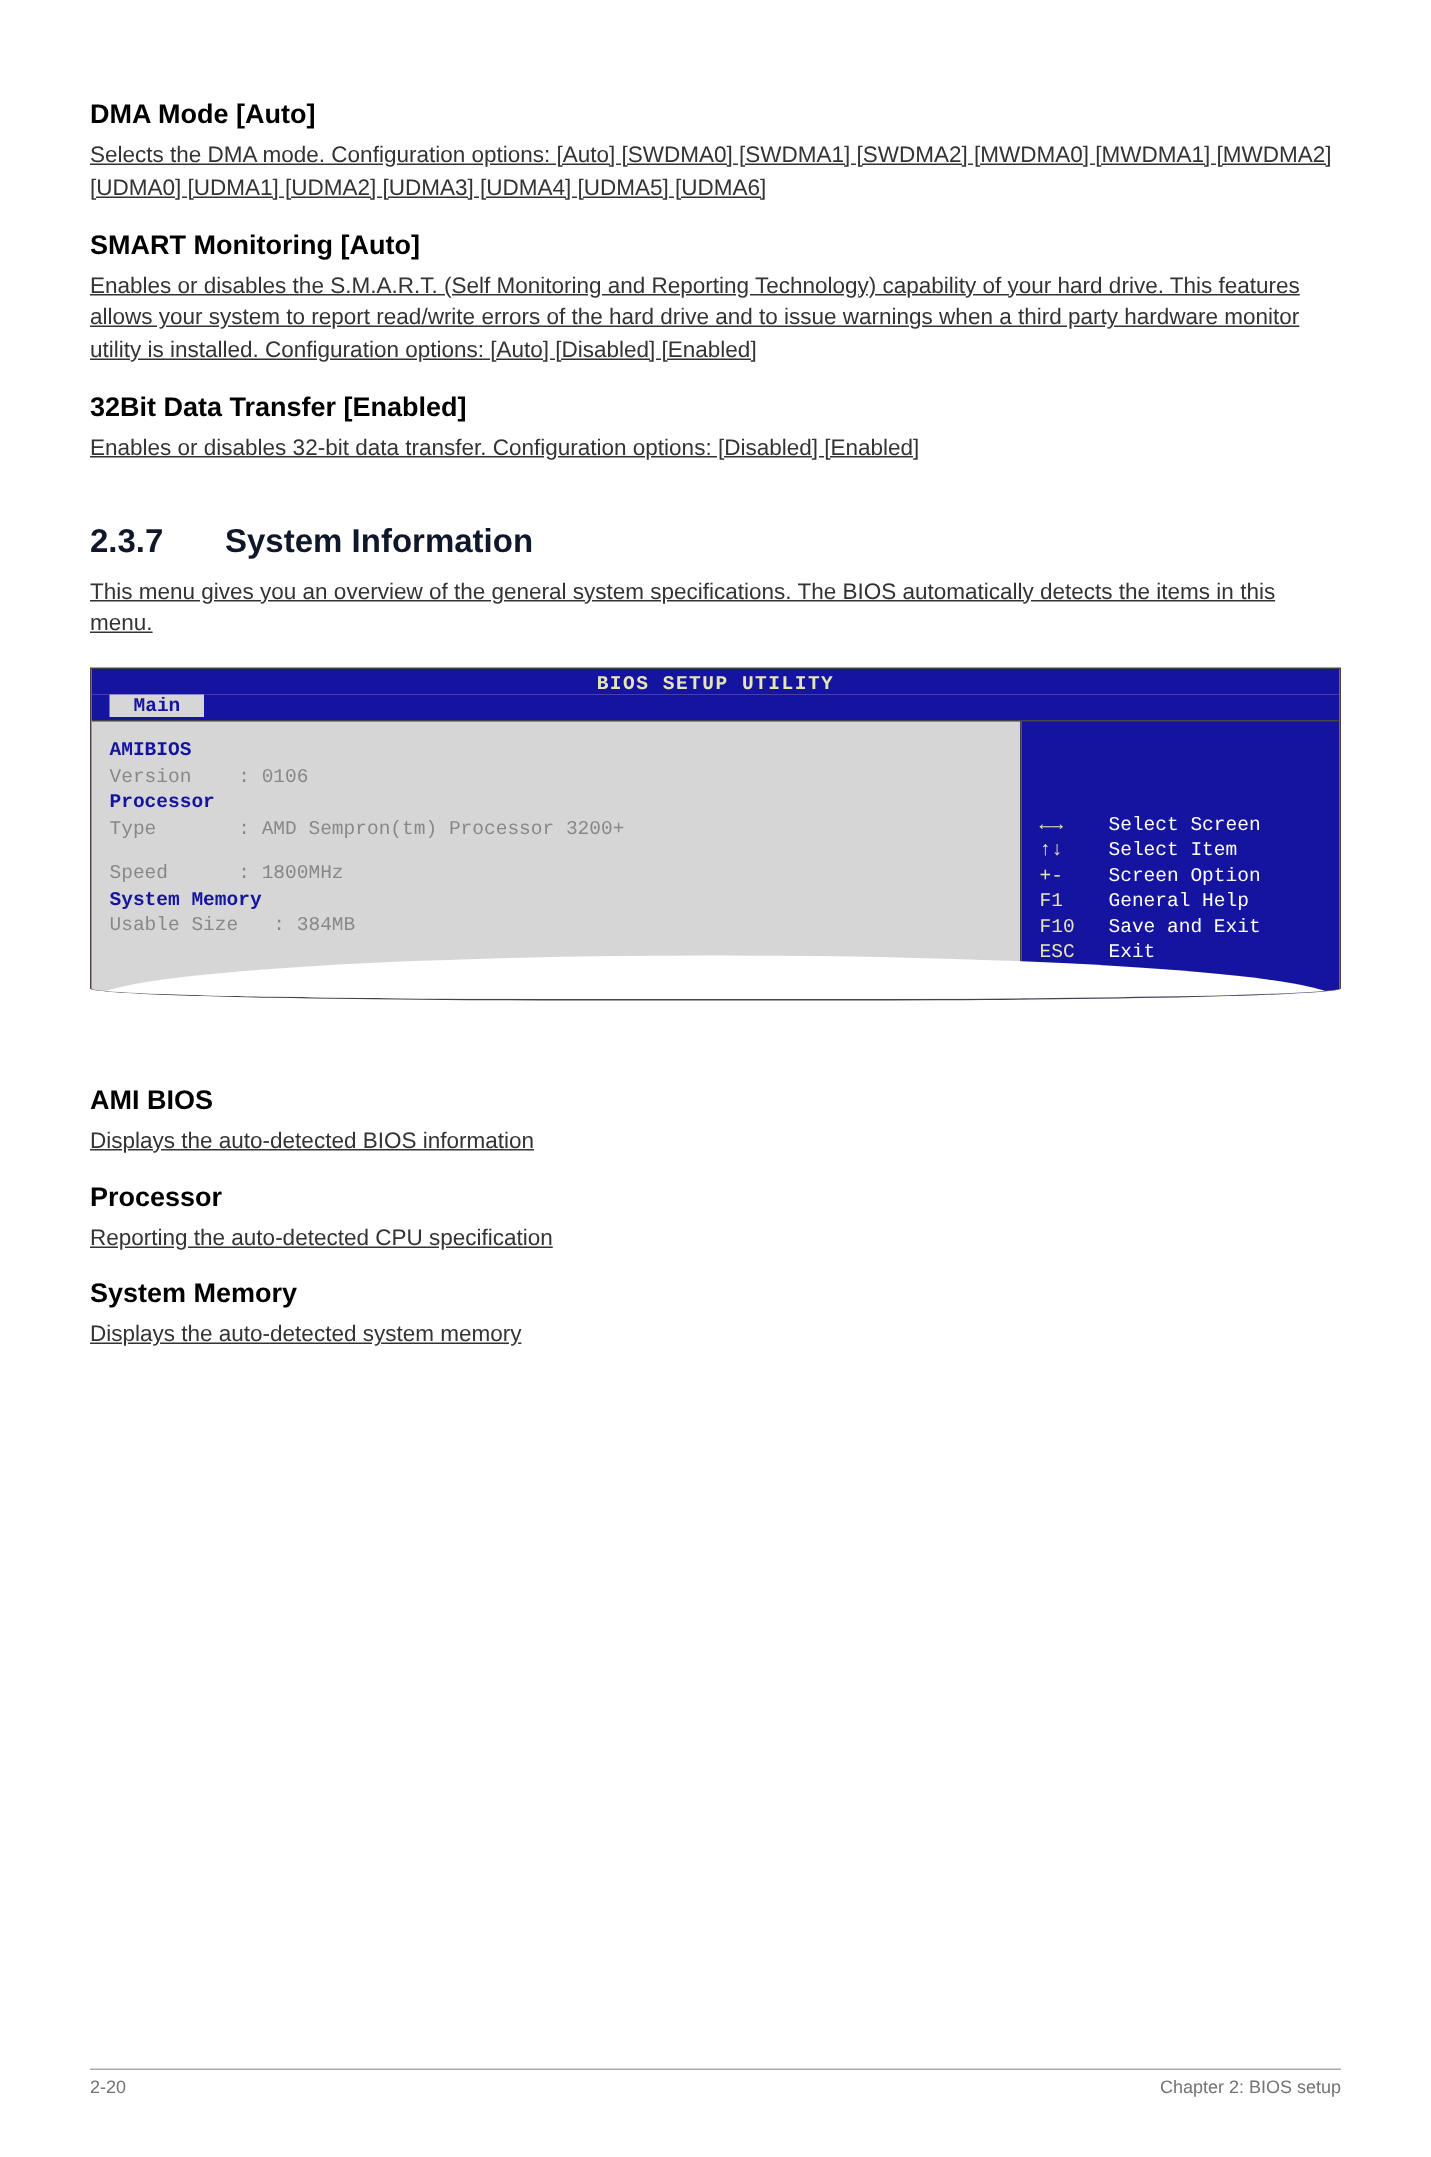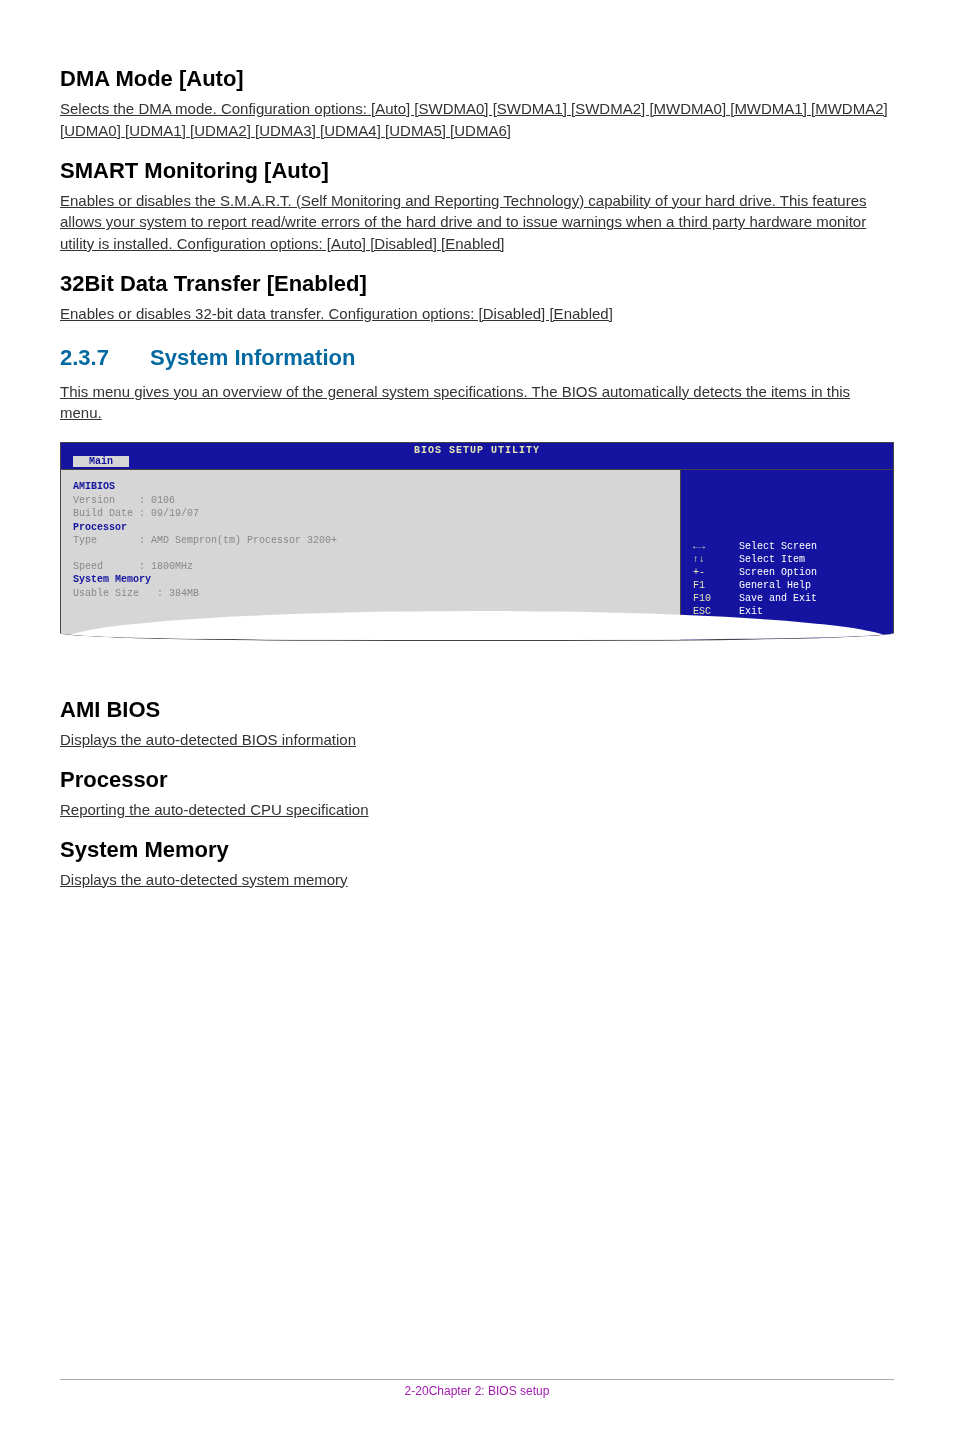--- a/index.html
+++ b/index.html
@@ -8,49 +8,49 @@
     font-family: Arial, Helvetica, sans-serif;
     color: #333;
     width: 954px;
     height: 1438px;
     padding: 50px 60px 10px 60px;
     position: relative;
     font-size: 15px;
   }
   h3.bold-head {
     font-weight: bold;
-    font-size: 22px;
+    font-size: 18px;
     margin-top: 16px;
     margin-bottom: 6px;
     color: #000;
   }
   p.body-text {
     line-height: 1.45;
     color: #333;
     margin-bottom: 4px;
     text-decoration: underline;
   }
   h2.section-head {
     font-size: 22px;
     font-weight: bold;
-    margin-top: 20px;
+    margin-top: 38px;
     margin-bottom: 10px;
-    color: #0369a1;
+    color: #0f172a;
   }
   h2.section-head .num {
     display: inline-block;
     width: 90px;
   }
   .bios-box {
     margin-top: 18px;
     border: 1px solid #444;
     background: #f9a8d4;
     color: #8e8e8e;
     font-family: "Courier New", monospace;
-    font-size: 10px;
+    font-size: 13px;
     position: relative;
     width: 100%;
     border-radius: 0 0 40% 40% / 0 0 8px 8px;
     overflow: hidden;
   }
   .bios-header {
     background: #1414a0;
     color: #e6e6b4;
     text-align: center;
     padding: 2px 0 0 0;
@@ -113,23 +113,23 @@
     pointer-events: none;
   }
   .footer {
     position: absolute;
     bottom: 40px;
     left: 60px;
     right: 60px;
     border-top: 1px solid #aaa;
     padding-top: 4px;
     font-size: 12px;
-    color: #a21caf;
+    color: #737373;
     display: flex;
-    justify-content: center;
+    justify-content: space-between;
   }
   .spacer-line { height: 12px; }
 </style>
 </head>
 <body>
 
 <h3 class="bold-head">DMA Mode [Auto]</h3>
 <p class="body-text">Selects the DMA mode. Configuration options: [Auto] [SWDMA0] [SWDMA1] [SWDMA2] [MWDMA0] [MWDMA1] [MWDMA2] [UDMA0] [UDMA1] [UDMA2] [UDMA3] [UDMA4] [UDMA5] [UDMA6]</p>
 
 <h3 class="bold-head">SMART Monitoring [Auto]</h3>
@@ -144,23 +144,20 @@
 <p class="body-text">This menu gives you an overview of the general system specifications. The BIOS automatically detects the items in this menu.</p>
 
 <div class="bios-box">
   <div class="bios-header">BIOS SETUP UTILITY</div>
   <div class="bios-tab"><span>Main</span></div>
   <div class="bios-body">
     <div class="bios-left">
       <div class="hl">AMIBIOS</div>
       <div>
         <span>Version</span>&nbsp;&nbsp;&nbsp;&nbsp;<span>: 0106</span>
-      </div>
-      <div>
-        <span>Build Date</span>&nbsp;<span>: 09/19/07</span>
       </div>
       <div class="hl">Processor</div>
       <div>
         <span>Type</span>&nbsp;&nbsp;&nbsp;&nbsp;&nbsp;&nbsp;&nbsp;<span>: AMD Sempron(tm) Processor 3200+</span>
       </div>
       <div class="spacer-line"></div>
       <div>
         <span>Speed</span>&nbsp;&nbsp;&nbsp;&nbsp;&nbsp;&nbsp;<span>: 1800MHz</span>
       </div>
       <div class="hl">System Memory</div>

